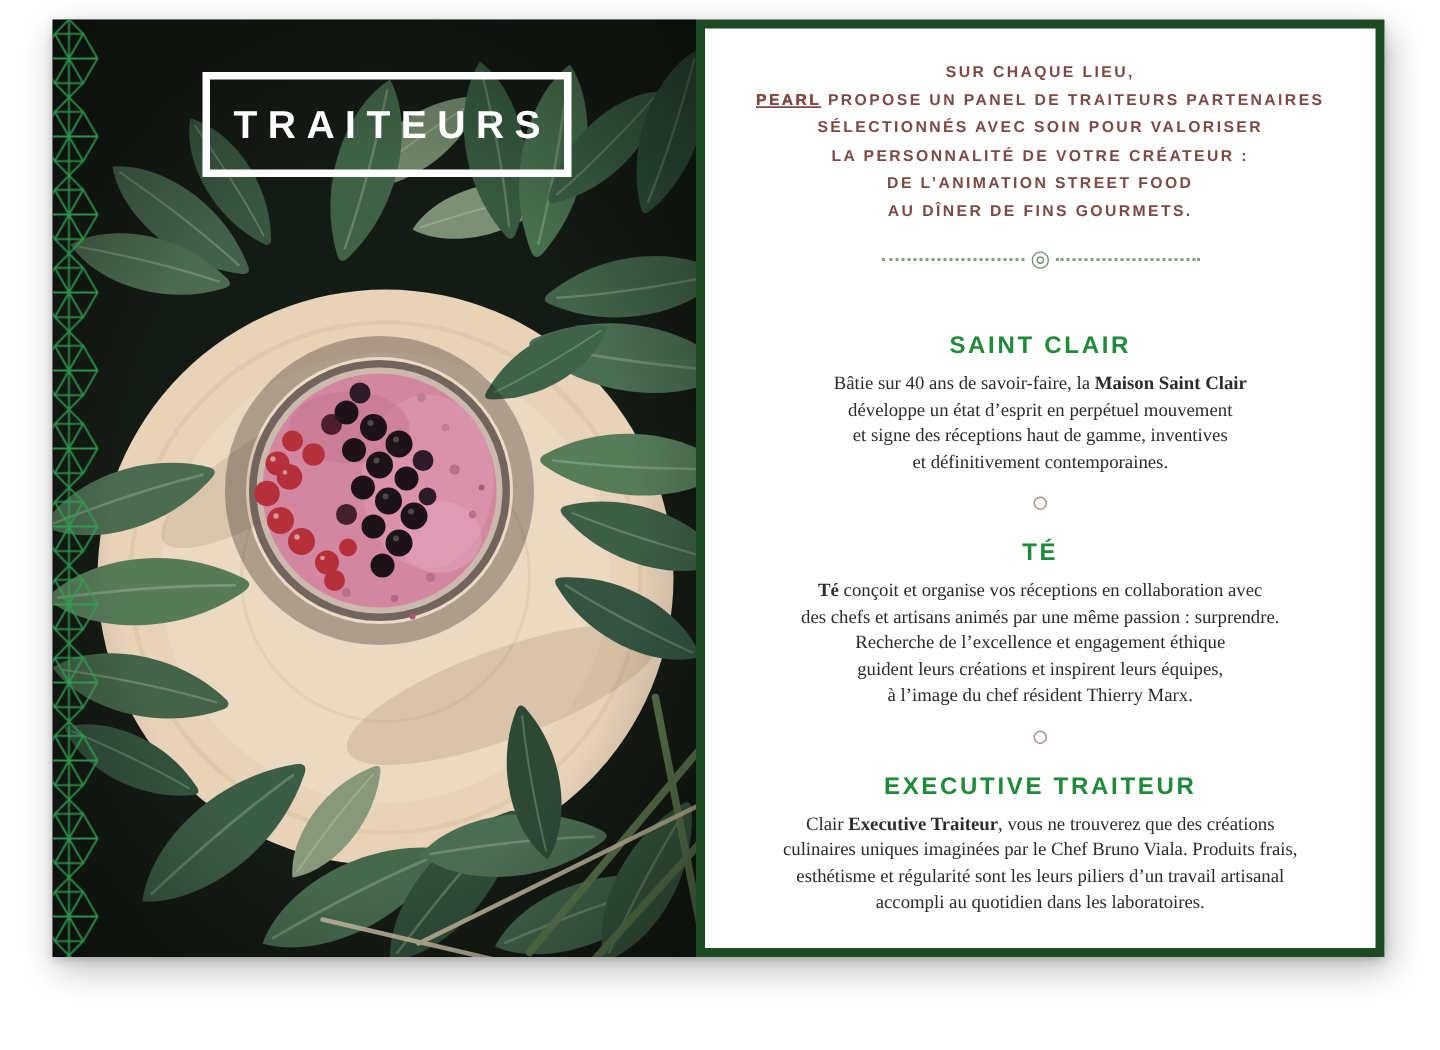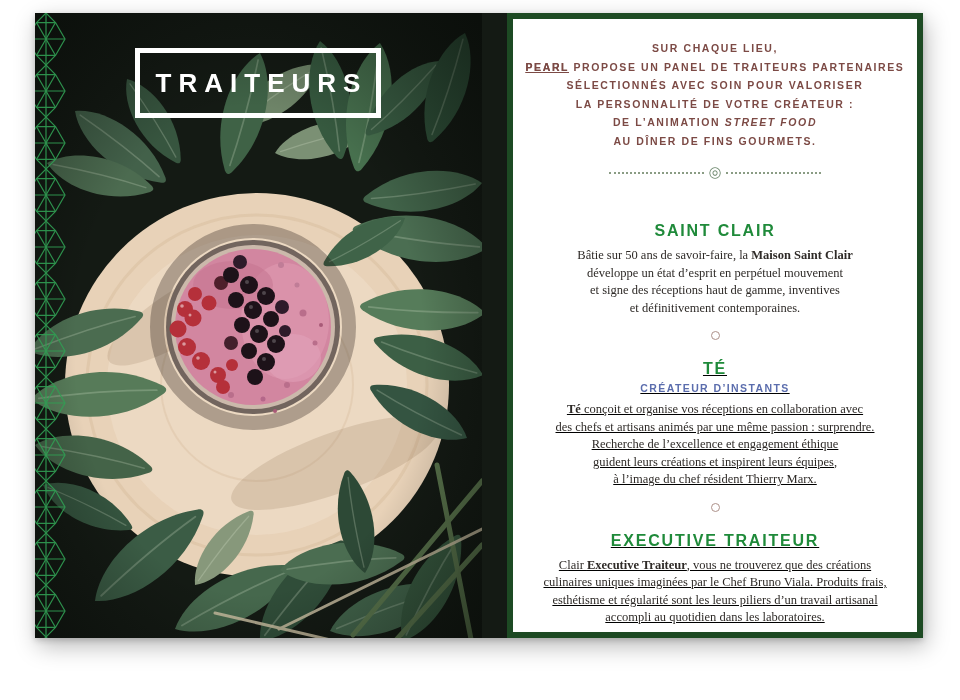--- a/index.html
+++ b/index.html
@@ -6,21 +6,21 @@
   body{
     width:960px;height:700px;background:#ffffff;position:relative;overflow:hidden;
     font-family:"Liberation Sans",sans-serif;
   }
   .page{
     position:absolute;left:35px;top:13px;width:888px;height:625px;
     display:flex;box-shadow:3px 8px 22px rgba(0,0,0,.28),0 2px 6px rgba(0,0,0,.18);
     background:#fff;
   }
   
-  .photo-half{position:relative;width:472px;height:625px;background:#141a14;overflow:hidden;flex:0 0 auto;}
+  .photo-half{position:relative;width:429px;height:625px;background:#141a14;overflow:hidden;flex:0 0 auto;}
   .photo-half svg{display:block;}
   .title-box{
     position:absolute;left:100px;top:35px;width:246px;height:70px;
     border:5px solid #ffffff;box-sizing:border-box;
     display:flex;align-items:center;justify-content:center;
   }
   .title-box span{
     color:#ffffff;font-weight:bold;font-size:26px;line-height:1;
     letter-spacing:7px;padding-left:7px;white-space:nowrap;
   }
@@ -28,30 +28,30 @@
   .text-half{
     flex:1;background:#ffffff;border:6px solid #1d4a23;box-sizing:border-box;
     text-align:center;padding-top:20px;overflow:hidden;
   }
   .intro{
     margin:0 8px;white-space:pre-line;
     font-weight:bold;font-size:10.5px;line-height:18.5px;letter-spacing:1.6px;
     color:#7c4a45;
   }
   .intro .pearl{text-shadow:0 0 .6px currentColor;text-decoration:underline;}
-  .intro .ital{font-style:italic;}
+  .intro .ital{}
   .divider{
     width:212px;margin:15px auto 0;display:flex;align-items:center;justify-content:center;
   }
   .divider .dots{flex:1;border-top:2px dotted #8a9c84;height:0;}
   .divider .orn{
     font-family:"DejaVu Sans",sans-serif;font-size:15px;line-height:1;color:#6f8a6f;margin:0 4px;
   }
   .section{margin-top:42px;}
-  .section.tight{margin-top:20px;text-decoration:underline;}
+  .section.tight{margin-top:20px;}
   .section-title{
     margin:0 0 7px;font-weight:bold;font-size:16px;letter-spacing:1.8px;color:#1f8a3a;
   }
   .tagline{
     margin:-3px 0 7px;font-weight:bold;font-size:10.5px;letter-spacing:1.4px;color:#5b6dad;
   }
   .body-text{
     margin:0 6px;white-space:pre-line;
     font-family:"Liberation Serif",serif;font-size:12.5px;line-height:17.5px;color:#2e2a27;
   }
@@ -231,31 +231,30 @@
 AU DÎNER DE FINS GOURMETS.</span></p>
 
     <div class="divider">
       <span class="dots"></span>
       <span class="orn">◎</span>
       <span class="dots"></span>
     </div>
 
     <div class="section">
       <h2 class="section-title">SAINT CLAIR</h2>
-      <p class="body-text"><span>Bâtie sur 50 ans de savoir-faire, la </span><span class="bold">Maison Saint Clair</span><span>
+      <p class="body-text"><span>Bâtie sur 40 ans de savoir-faire, la </span><span class="bold">Maison Saint Clair</span><span>
 développe un état d’esprit en perpétuel mouvement
 et signe des réceptions haut de gamme, inventives
 et définitivement contemporaines.</span></p>
     </div>
 
     <div class="sep"></div>
 
     <div class="section tight">
       <h2 class="section-title">TÉ</h2>
-      <div class="tagline">CRÉATEUR D’INSTANTS</div>
       <p class="body-text"><span class="bold">Té</span><span> conçoit et organise vos réceptions en collaboration avec
 des chefs et artisans animés par une même passion : surprendre.
 Recherche de l’excellence et engagement éthique
 guident leurs créations et inspirent leurs équipes,
 à l’image du chef résident Thierry Marx.</span></p>
     </div>
 
     <div class="sep"></div>
 
     <div class="section tight">

